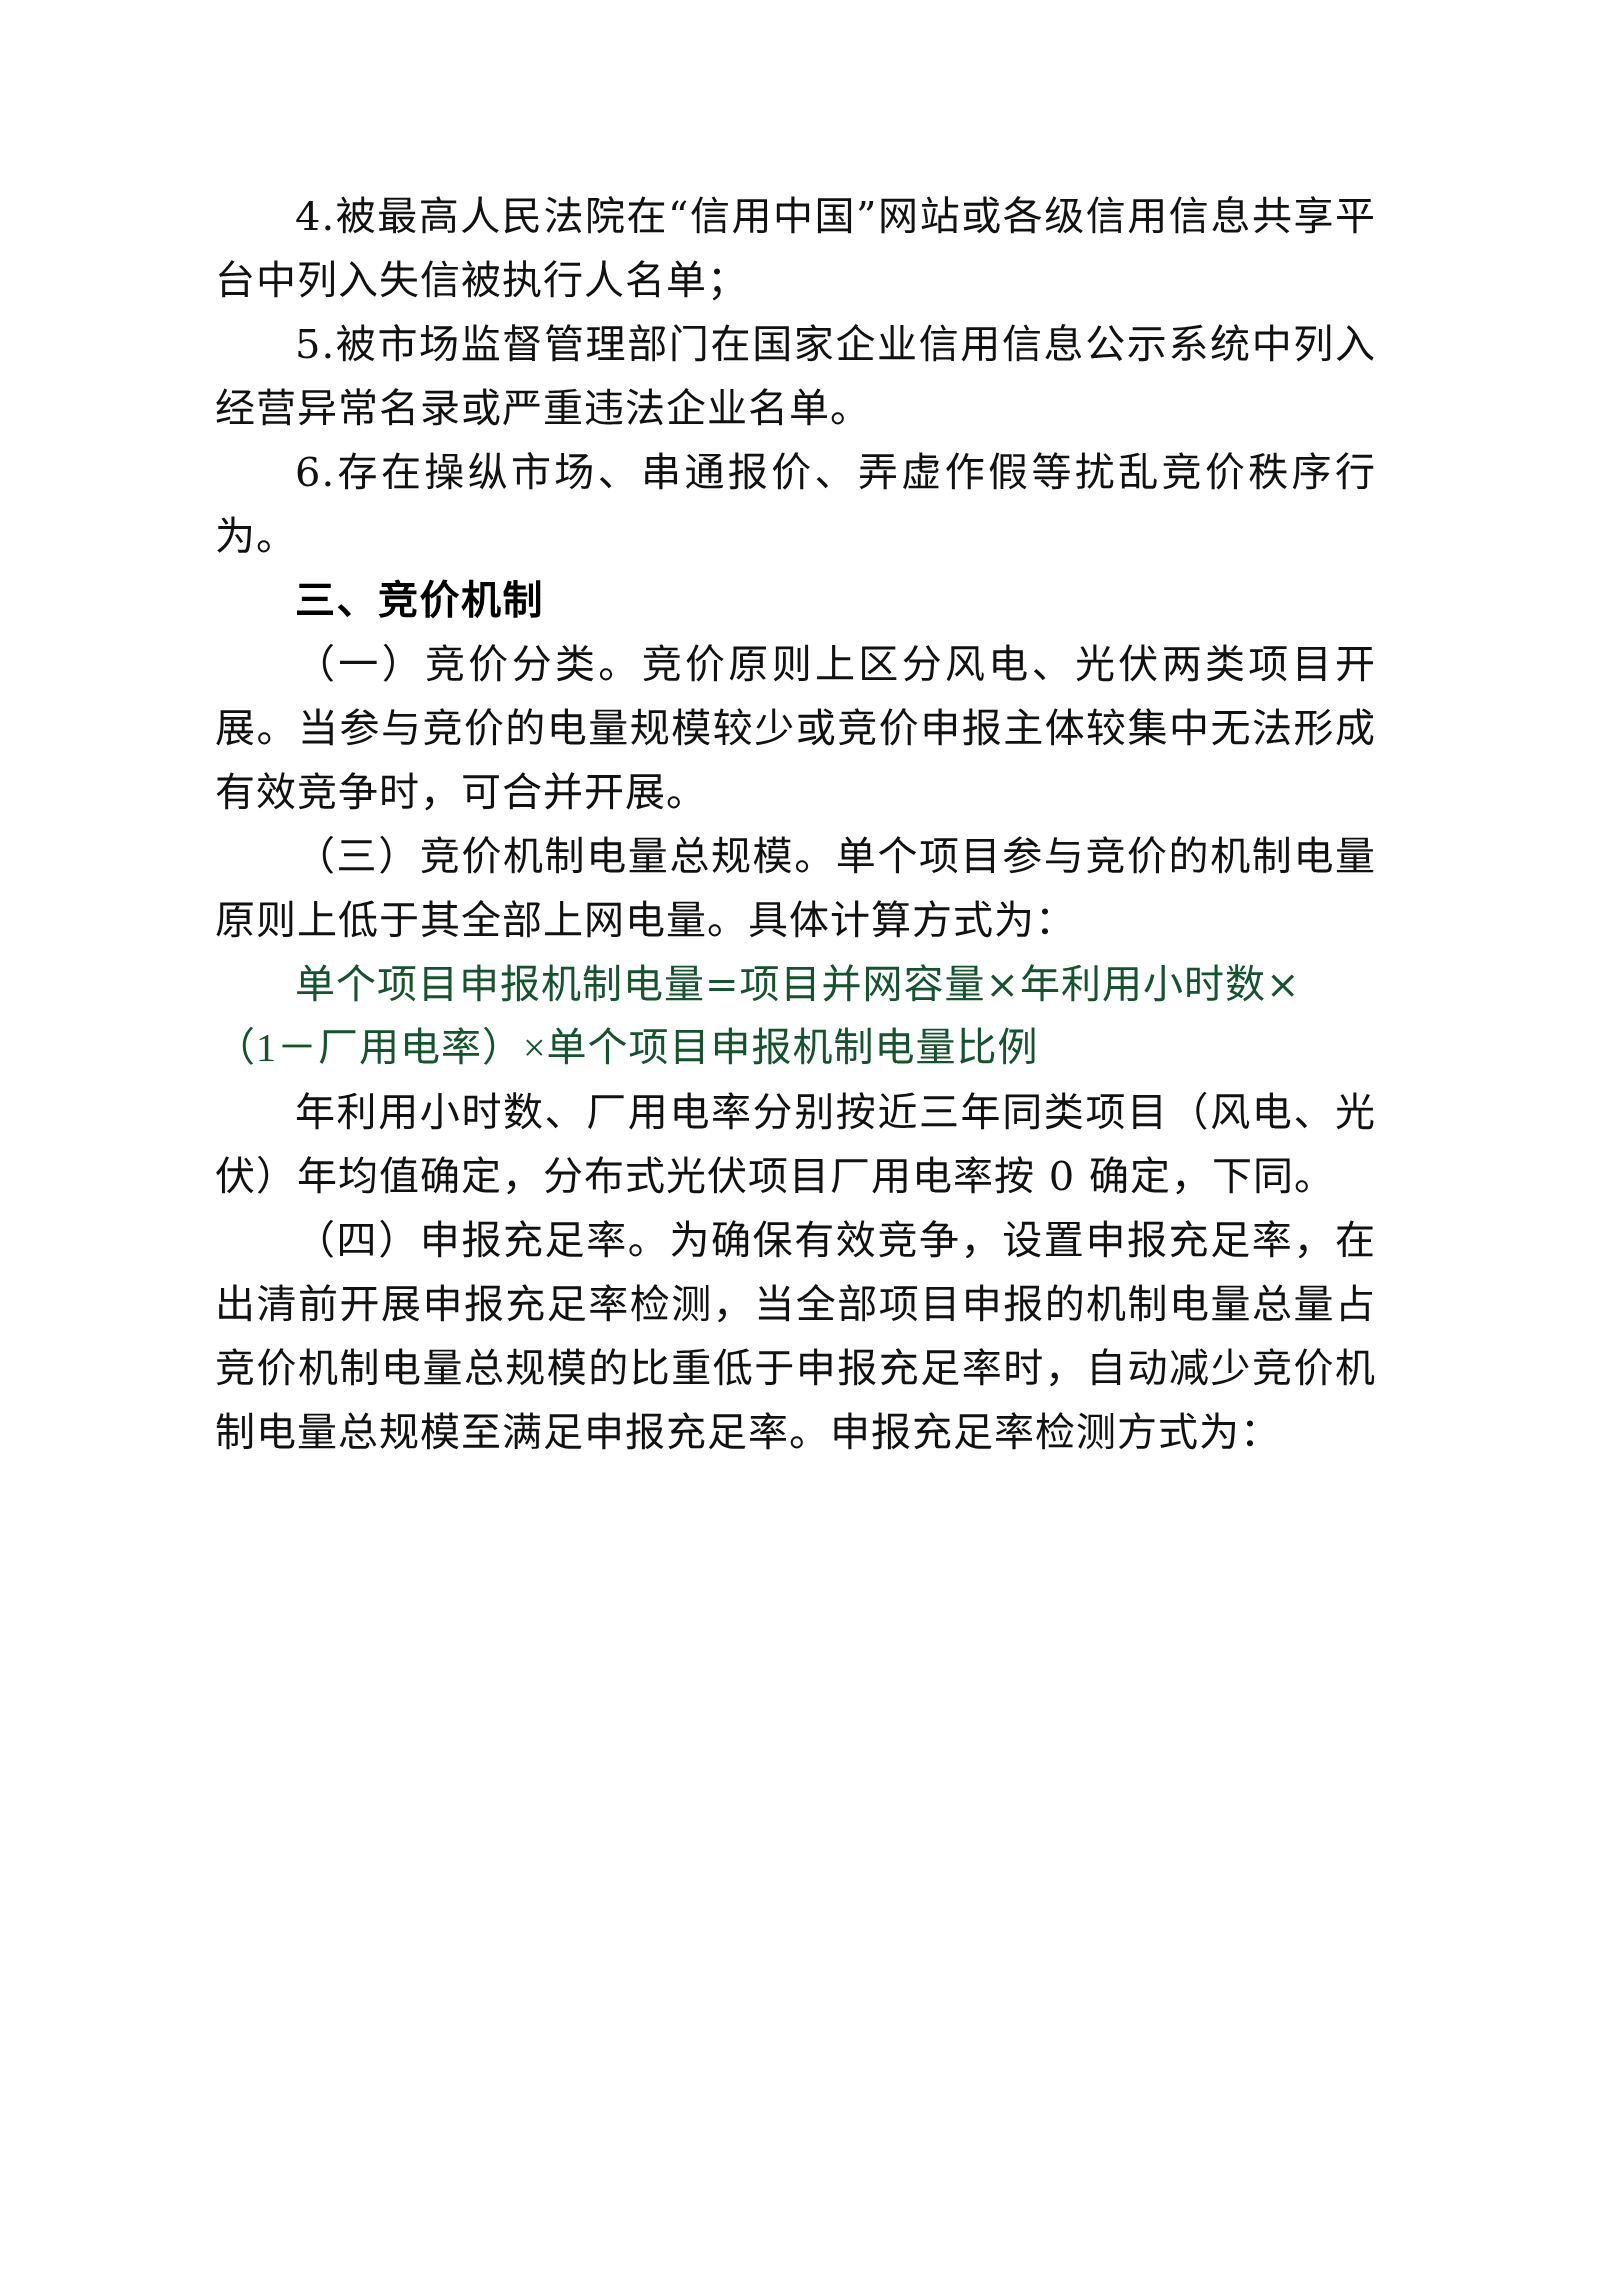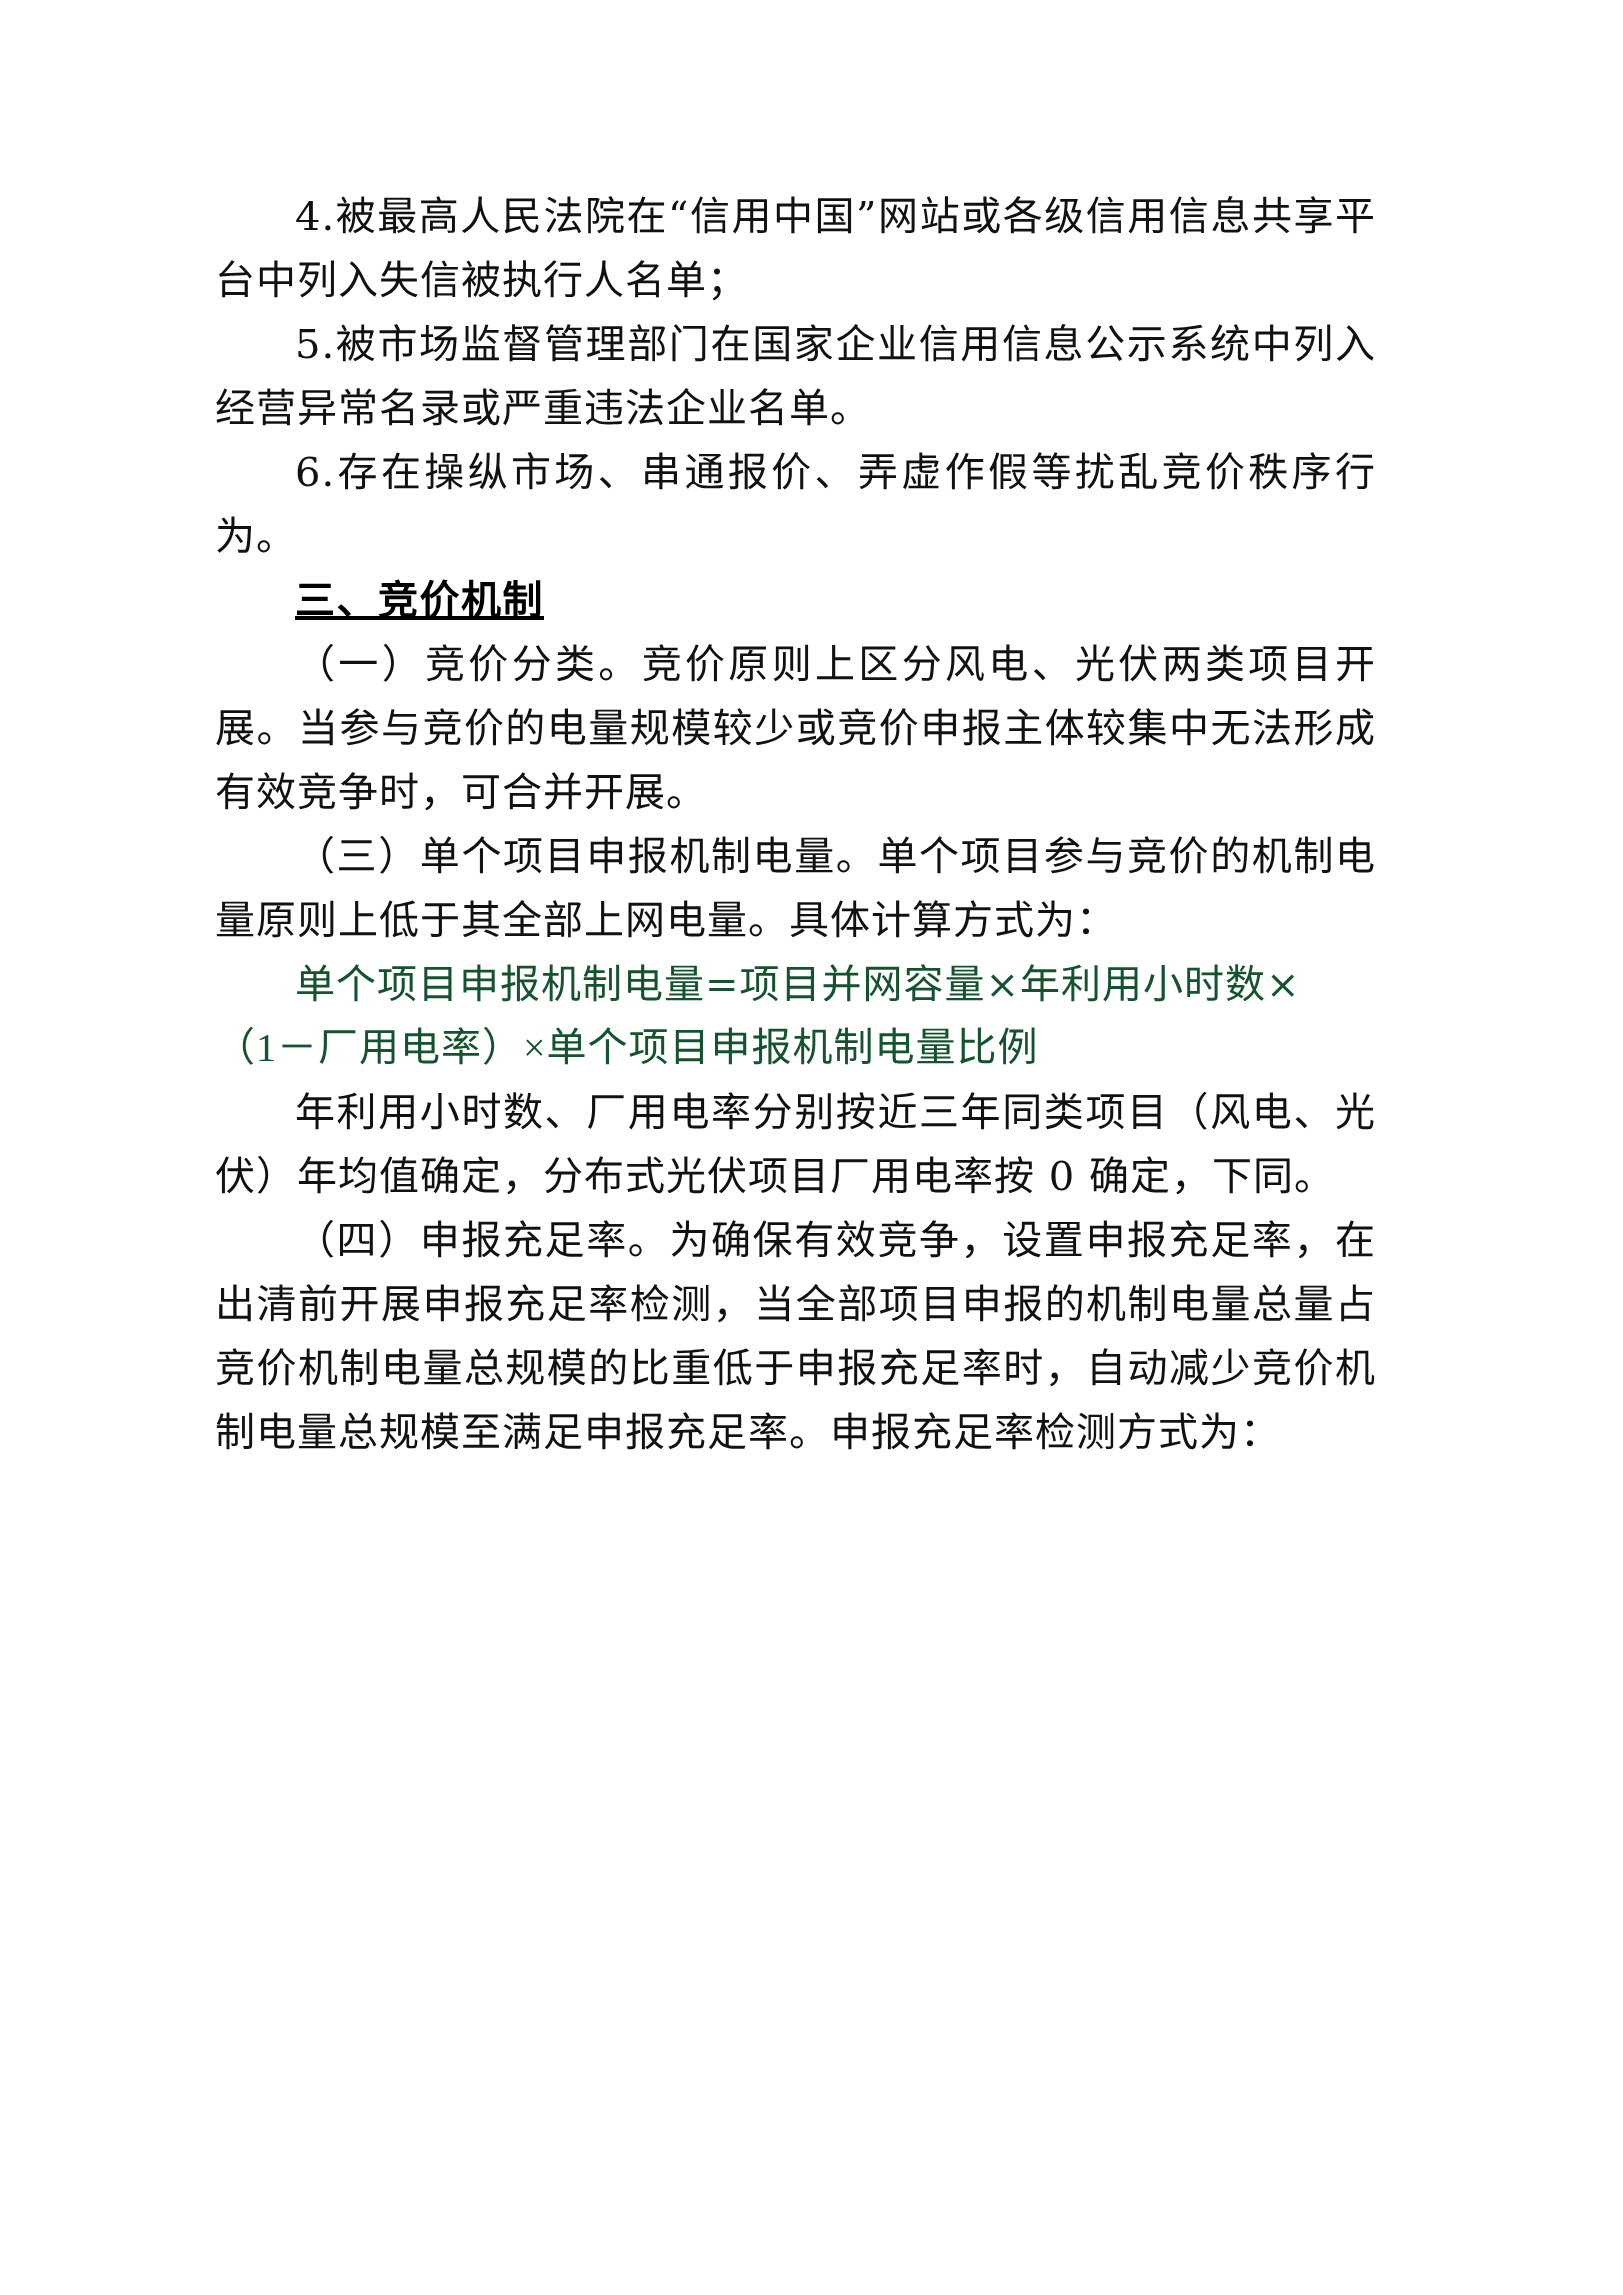--- a/index.html
+++ b/index.html
@@ -40,21 +40,20 @@
   }
   .heading {
     font-family: "DejaVu Sans", "Liberation Sans", sans-serif;
     font-size: 40px;
     line-height: 64px;
     font-weight: bold;
     color: #000000;
     letter-spacing: 1.5px;
     text-indent: 80px;
     margin: 0;
-    text-decoration: underline;
   }
   .formula {
     font-family: "DejaVu Serif", "Liberation Serif", serif;
     font-size: 40px;
     line-height: 64px;
     color: #14532d;
     letter-spacing: 1px;
     text-indent: 80px;
     margin: 0;
     text-align: left;
@@ -76,21 +75,21 @@
 
     <p class="para indent">5.被市场监督管理部门在国家企业信用信息公示系统中列入经营异常名录或严重违法企业名单。</p>
 
     <p class="para indent">6.存在操纵市场、串通报价、弄虚作假等扰乱竞价秩序行为。</p>
 
     <p class="heading">三、竞价机制</p>
 
     <p class="para indent">（一）竞价分类。竞价原则上区分风电、光伏两类项目开展。当参与竞价的电量规模较少或竞价申报主体较集中无法形成有效竞争时，可合并开展。</p>
 
 
-    <p class="para indent">（三）单个项目申报机制电量。单个项目参与竞价的机制电量原则上低于其全部上网电量。具体计算方式为：</p>
+    <p class="para indent">（三）竞价机制电量总规模。单个项目参与竞价的机制电量原则上低于其全部上网电量。具体计算方式为：</p>
 
     <p class="formula">单个项目申报机制电量=项目并网容量×年利用小时数×</p>
 
     <p class="formula cont">（1－厂用电率）×单个项目申报机制电量比例</p>
 
     <p class="para indent">年利用小时数、厂用电率分别按近三年同类项目（风电、光伏）年均值确定，分布式光伏项目厂用电率按 0 确定，下同。</p>
 
     <p class="para indent">（四）申报充足率。为确保有效竞争，设置申报充足率，在出清前开展申报充足率检测，当全部项目申报的机制电量总量占竞价机制电量总规模的比重低于申报充足率时，自动减少竞价机制电量总规模至满足申报充足率。申报充足率检测方式为：</p>
 
   </div>

